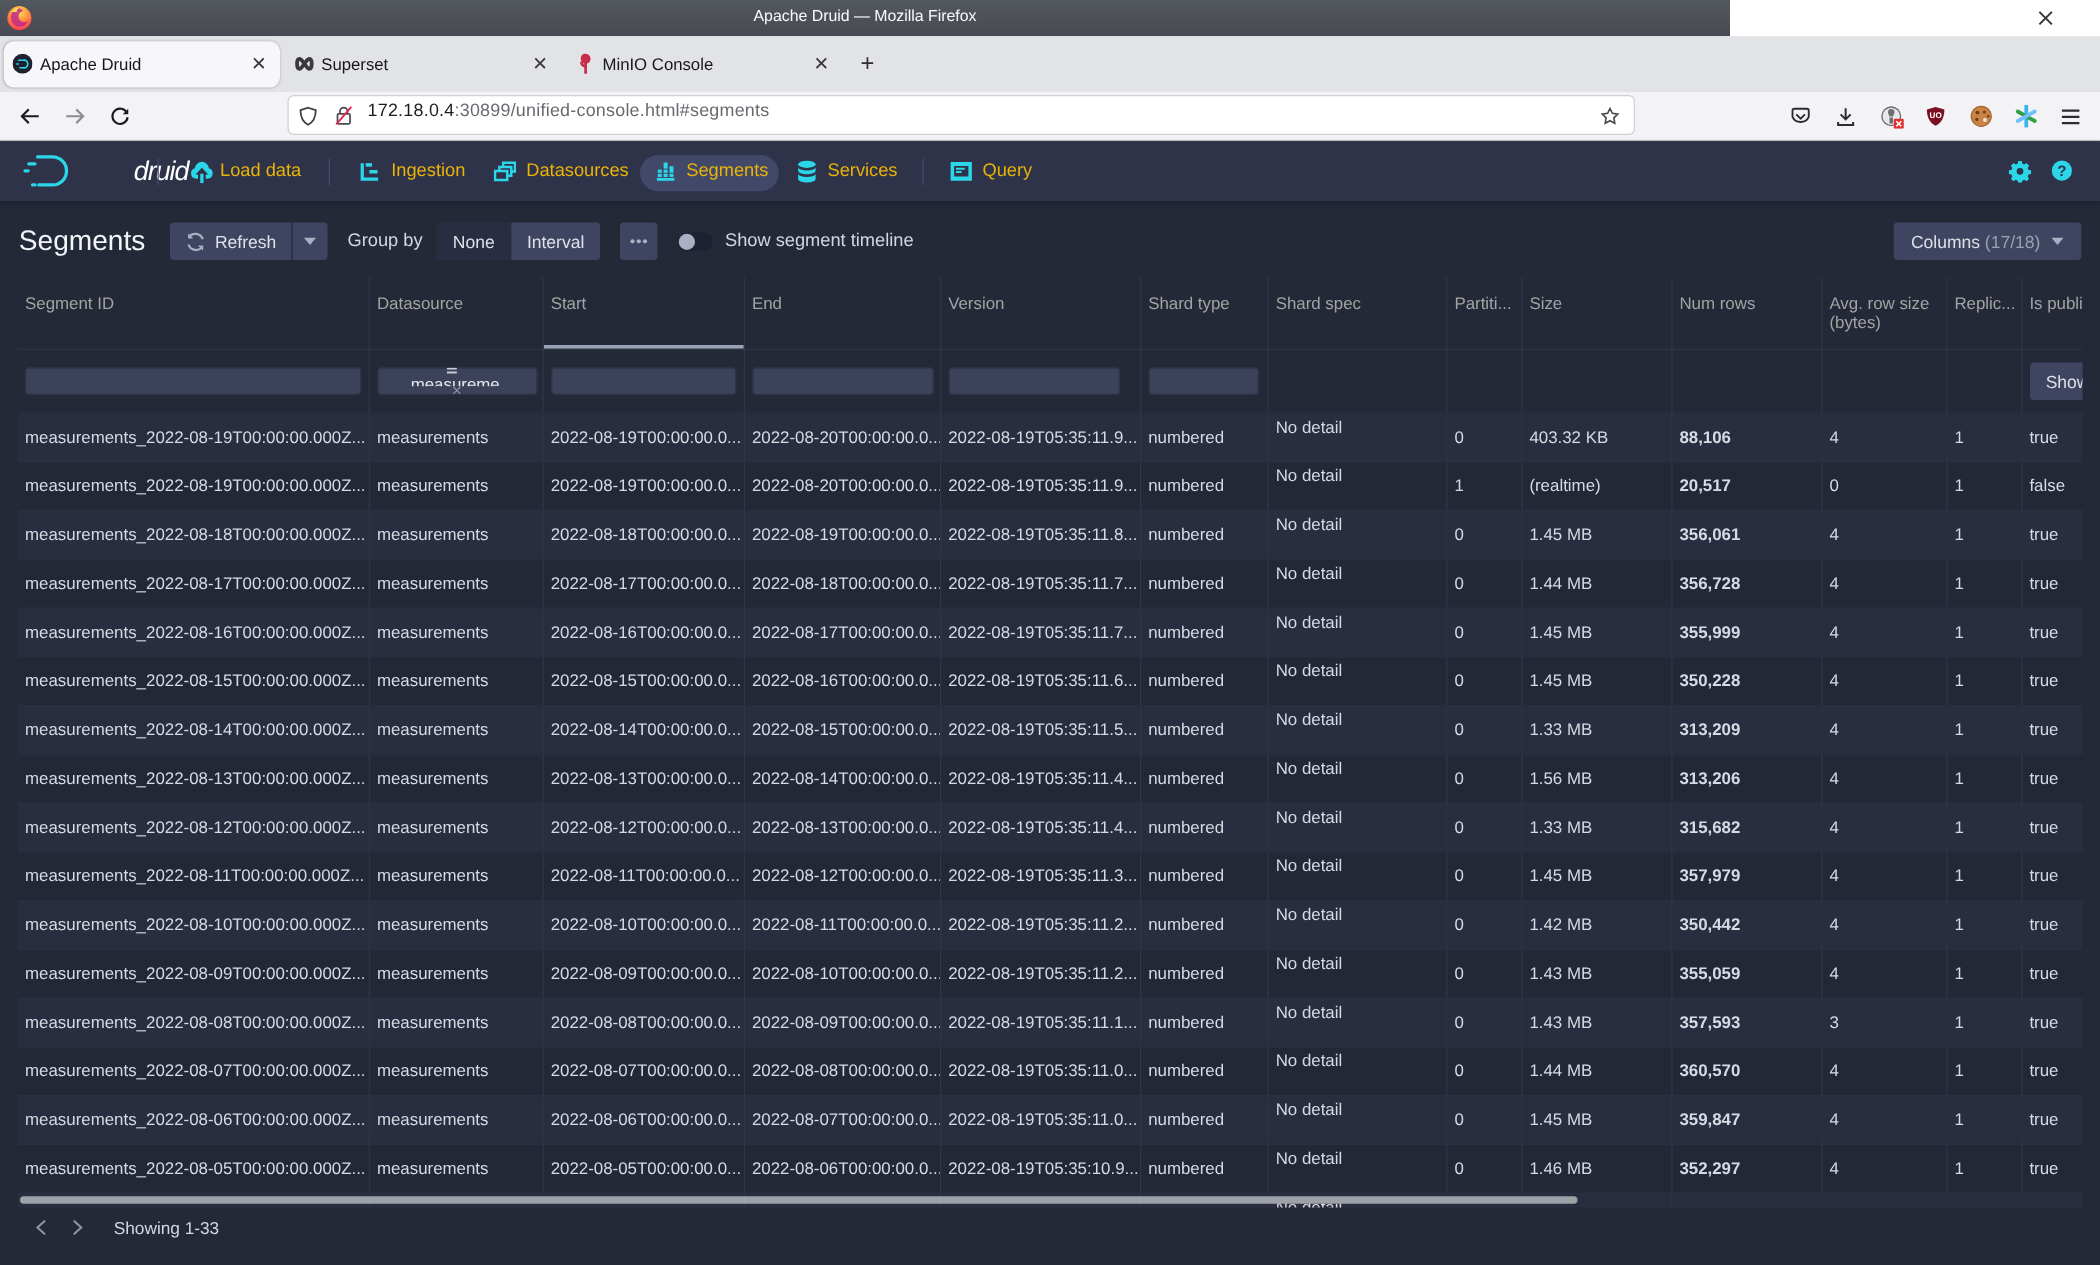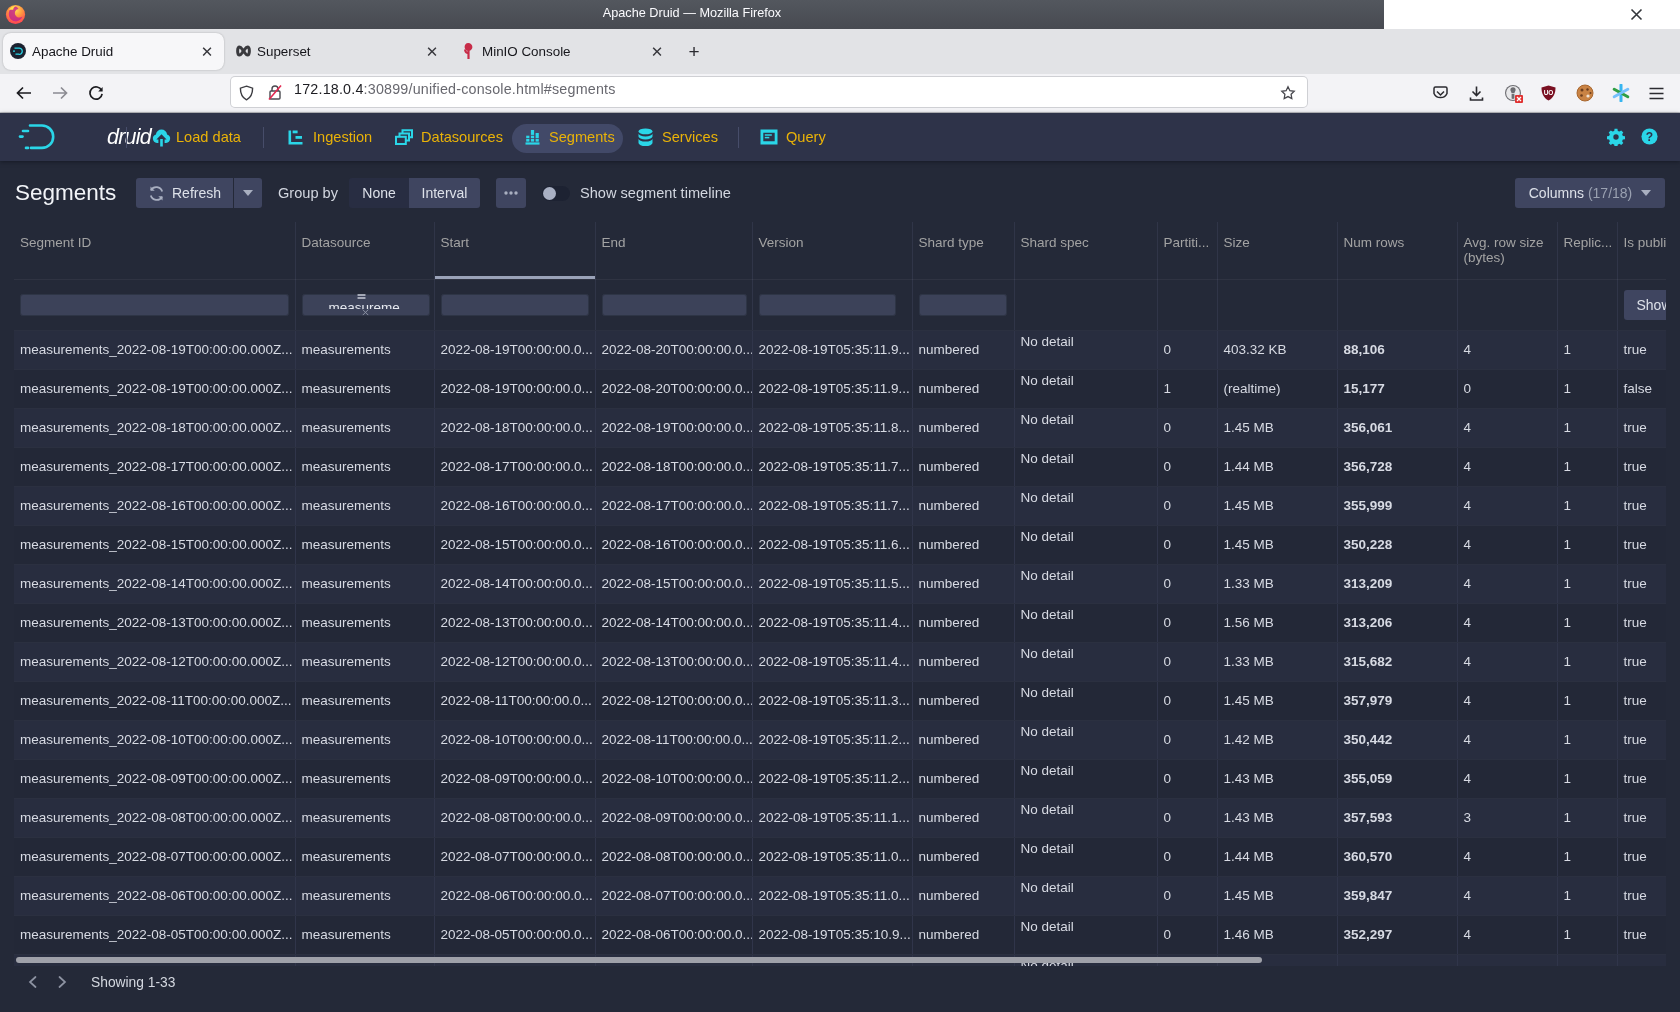--- a/index.html
+++ b/index.html
@@ -390,21 +390,21 @@
 <tr class="even">
 <td class="c0">measurements_2022-08-19T00:00:00.000Z...</td>
 <td class="c1">measurements</td>
 <td class="c2">2022-08-19T00:00:00.0...</td>
 <td class="c3">2022-08-20T00:00:00.0...</td>
 <td class="c4">2022-08-19T05:35:11.9...</td>
 <td class="c5">numbered</td>
 <td class="c6 top">No detail</td>
 <td class="c7">1</td>
 <td class="c8 num">(realtime)</td>
-<td class="c9 num2">15,177</td>
+<td class="c9 num2">20,517</td>
 <td class="c10">0</td>
 <td class="c11">1</td>
 <td class="c12">false</td>
 </tr>
 <tr class="odd">
 <td class="c0">measurements_2022-08-18T00:00:00.000Z...</td>
 <td class="c1">measurements</td>
 <td class="c2">2022-08-18T00:00:00.0...</td>
 <td class="c3">2022-08-19T00:00:00.0...</td>
 <td class="c4">2022-08-19T05:35:11.8...</td>

